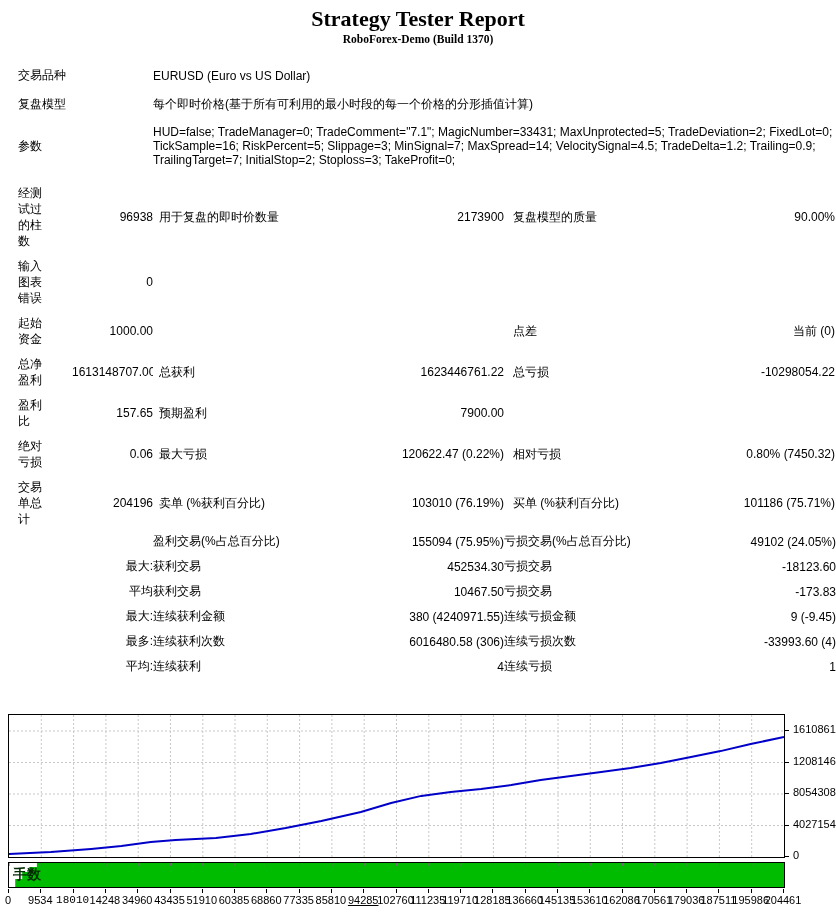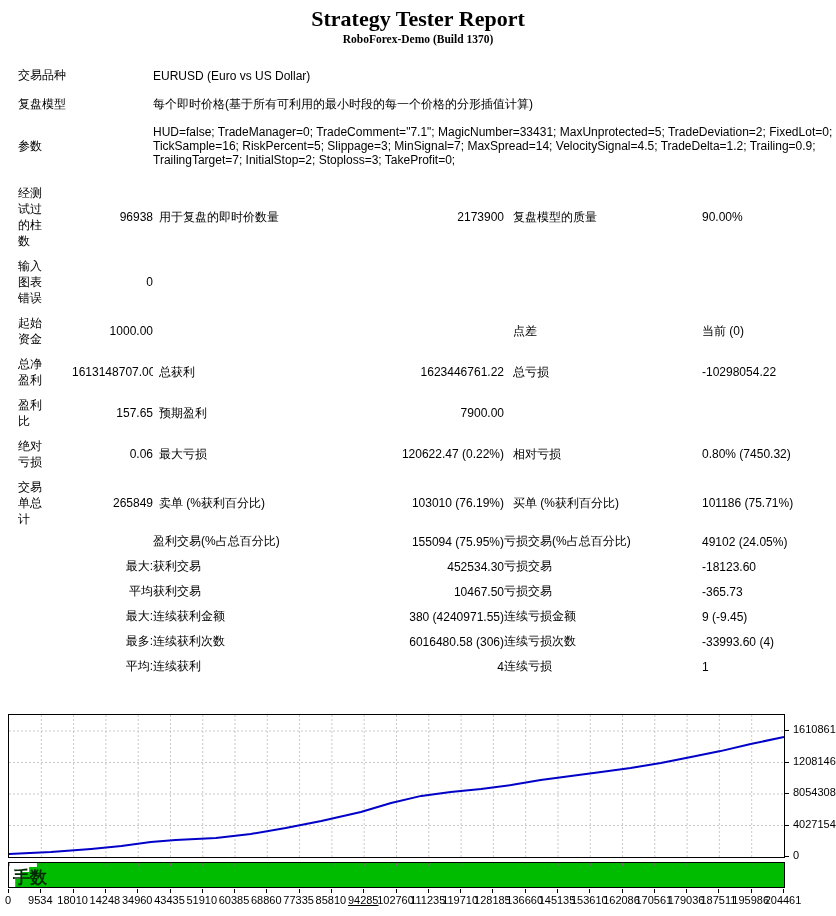--- a/index.html
+++ b/index.html
@@ -18,32 +18,32 @@
   td{vertical-align:middle;overflow:hidden;}
   .info{margin-top:14px;}
   .info td{padding:6px 0;}
   .info .c1{width:56px;padding-left:2px;}
   .info .val{padding-left:79px;}
   .stats .c1{white-space:pre-line;padding-left:2px;line-height:16px;}
   .stats .c2{text-align:right;}
   .stats .c3{padding-left:6px;}
   .stats .c4{text-align:right;}
   .stats .c5{padding-left:9px;}
-  .stats .c6{text-align:left;padding-right:1px;}
+  .stats .c6{text-align:right;padding-right:1px;}
   .stats td{padding:7px 0 2px;}
   .stats tr.first td{padding-top:12px;}
   .stats tr.small td{padding:4px 0;}
   
   .chart-area{position:absolute;left:0;top:712px;width:836px;height:204px;}
   .plot-box{position:absolute;left:8px;top:2px;width:775px;height:142px;border:1px solid #000;background:#fff;}
   .plot-box svg{position:absolute;left:0;top:0;}
   .legend{position:absolute;left:4px;top:2px;font-size:11px;white-space:nowrap;}
   .lots-box{position:absolute;left:8px;top:150px;width:775px;height:24px;border:1px solid #000;background:#fff;}
   .lots-box svg{position:absolute;left:0;top:0;}
-  .lots-label{position:absolute;left:4px;top:3px;font-size:17px;font-weight:bold;color:#002a00;}
+  .lots-label{position:absolute;left:4px;top:3px;font-size:14px;font-weight:bold;color:#002a00;}
   .ylab{position:absolute;left:793px;font-size:11px;white-space:nowrap;}
   .ytick{position:absolute;left:784px;width:5px;height:1px;background:#000;}
   .xlab{position:absolute;top:182px;font-size:11px;transform:translateX(-50%);white-space:nowrap;}
   .xtick{position:absolute;top:177px;width:1px;height:4px;background:#000;}
 </style>
 </head>
 <body>
 
 <div class="page">
 
@@ -133,21 +133,21 @@
           <td class="c2">0.06</td>
           <td class="c3">最大亏损</td>
           <td class="c4">120622.47 (0.22%)</td>
           <td class="c5">相对亏损</td>
           <td class="c6">0.80% (7450.32)</td>
         </tr>
         <tr>
           <td class="c1">交易
 单总
 计</td>
-          <td class="c2">265849</td>
+          <td class="c2">204196</td>
           <td class="c3">卖单 (%获利百分比)</td>
           <td class="c4">103010 (76.19%)</td>
           <td class="c5">买单 (%获利百分比)</td>
           <td class="c6">101186 (75.71%)</td>
         </tr>
         <tr class="small">
           <td class="c1"></td>
           <td class="c2"></td>
           <td class="c3">盈利交易(%占总百分比)</td>
           <td class="c4">155094 (75.95%)</td>
@@ -161,21 +161,21 @@
           <td class="c4">452534.30</td>
           <td class="c5">亏损交易</td>
           <td class="c6">-18123.60</td>
         </tr>
         <tr class="small">
           <td class="c1"></td>
           <td class="c2">平均</td>
           <td class="c3">获利交易</td>
           <td class="c4">10467.50</td>
           <td class="c5">亏损交易</td>
-          <td class="c6">-365.73</td>
+          <td class="c6">-173.83</td>
         </tr>
         <tr class="small">
           <td class="c1"></td>
           <td class="c2">最大:</td>
           <td class="c3">连续获利金额</td>
           <td class="c4">380 (4240971.55)</td>
           <td class="c5">连续亏损金额</td>
           <td class="c6">9 (-9.45)</td>
         </tr>
         <tr class="small">
@@ -272,21 +272,21 @@
           <line x1="775.0" y1="0" x2="775.0" y2="3" stroke="#6a6a6a" stroke-width="1"></line>
         </svg>
       <div class="lots-label">手数</div>
     </div>
     <div id="x-axis">
         <div class="xtick" style="left: 8px;"></div>
         <span class="xlab" style="left: 8px;">0</span>
         <div class="xtick" style="left: 40.3px;"></div>
         <span class="xlab" style="left: 40.3px;">9534</span>
         <div class="xtick" style="left: 72.6px;"></div>
-        <span class="xlab" style="left: 72.6px;">18010</span>
+        <span class="xlab" style="left: 72.6px; font-family: Liberation Mono, monospace;">18010</span>
         <div class="xtick" style="left: 104.9px;"></div>
         <span class="xlab" style="left: 104.9px;">14248</span>
         <div class="xtick" style="left: 137.2px;"></div>
         <span class="xlab" style="left: 137.2px;">34960</span>
         <div class="xtick" style="left: 169.5px;"></div>
         <span class="xlab" style="left: 169.5px;">43435</span>
         <div class="xtick" style="left: 201.8px;"></div>
         <span class="xlab" style="left: 201.8px;">51910</span>
         <div class="xtick" style="left: 234px;"></div>
         <span class="xlab" style="left: 234px;">60385</span>

